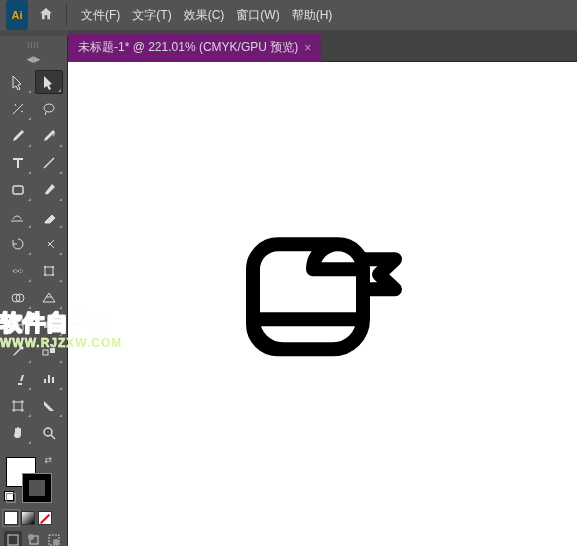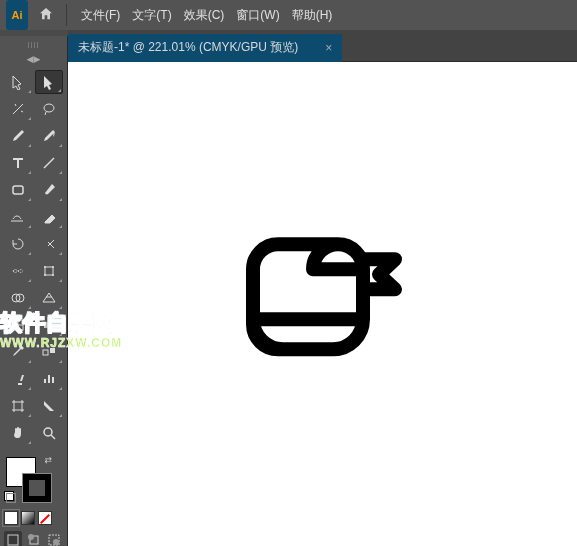--- a/index.html
+++ b/index.html
@@ -7,21 +7,21 @@
 
 .topbar { height: 30px; background: #535353; display: flex; align-items: center; padding: 0 6px; }
 .ai-logo { width: 22px; height: 30px; background: #0c4a6e; border-radius: 3px; display: flex; align-items: center; justify-content: center; margin-right: 10px; }
 .ai-logo span { color: #ff9a00; font-size: 11px; font-weight: bold; }
 .home-icon { color: #d0d0d0; font-size: 14px; margin-right: 12px; cursor: pointer; }
 .divider-v { width: 1px; height: 22px; background: #3a3a3a; margin-right: 8px; }
 .menu { display: flex; }
 .menu-item { color: #e0e0e0; font-size: 12px; padding: 4px 6px; cursor: pointer; white-space: nowrap; }
 
 .tabbar { position: absolute; left: 68px; top: 30px; right: 0; height: 32px; background: #434343; display: flex; align-items: center; border-bottom: 1px solid #2a2a2a; }
-.tab { height: 28px; margin-top: 4px; background: #0c4a6e; padding: 0 10px; display: flex; align-items: center; gap: 27px; color: #d8d8d8; font-size: 12px; border-radius: 2px 2px 0 0; }
+.tab { height: 28px; margin-top: 4px; background: #701a75; padding: 0 10px; display: flex; align-items: center; gap: 6px; color: #d8d8d8; font-size: 12px; border-radius: 2px 2px 0 0; }
 .tab .close { color: #aaa; font-size: 12px; cursor: pointer; }
 
 .toolbox { position: absolute; left: 0; top: 36px; width: 68px; bottom: 0; background: #535353; border-right: 1px solid #2a2a2a; padding: 6px 4px; }
 .tool-grip { height: 6px; background: repeating-linear-gradient(90deg, #777 0 1px, transparent 1px 3px); margin: 0 24px 6px; }
 .tool-arrows { text-align: center; color: #aaa; font-size: 9px; margin-bottom: 6px; cursor: pointer; }
 .tool-grid { display: grid; grid-template-columns: 1fr 1fr; gap: 3px; }
 .tool { width: 28px; height: 24px; display: flex; align-items: center; justify-content: center; cursor: pointer; border-radius: 2px; position: relative; color: #d8d8d8; }
 .tool.active { background: #383838; border: 1px solid #222; }
 .tool .corner { position: absolute; right: 1px; bottom: 1px; width: 0; height: 0; border-left: 3px solid transparent; border-bottom: 3px solid #999; }
 .tool svg { width: 16px; height: 16px; }

